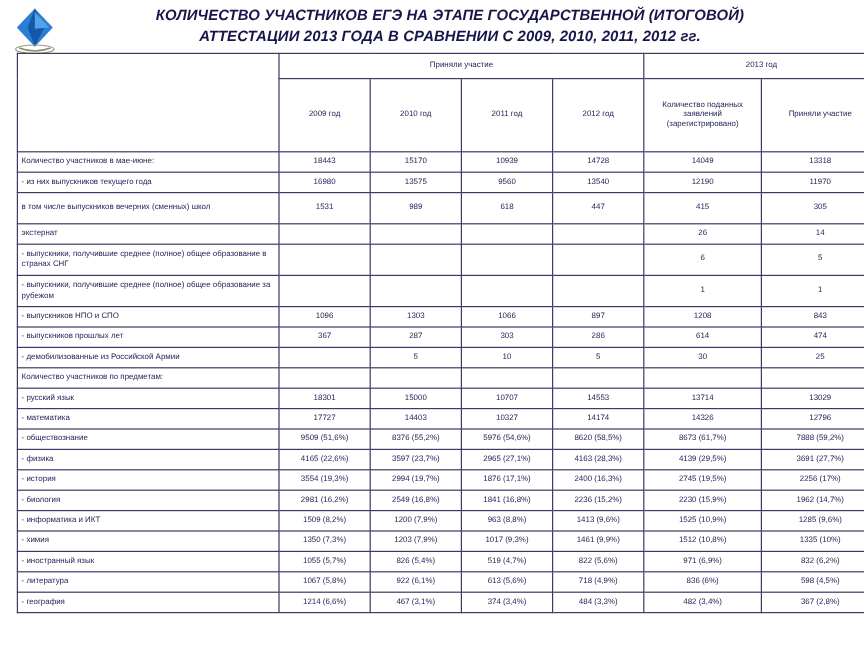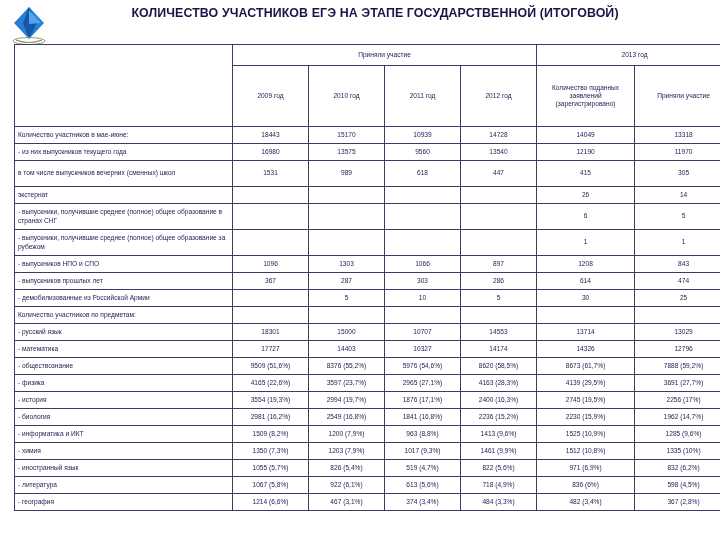--- a/index.html
+++ b/index.html
@@ -21,20 +21,21 @@
     box-sizing: border-box;
     background: #ffffff;
   }
   
   .header {
     display: flex;
     align-items: flex-start;
     padding: 4px 24px 2px 4px;
     height: 42px;
     box-sizing: border-box;
+    font-style: italic;
   }
   .logo {
     width: 50px;
     height: 42px;
     position: relative;
     flex: 0 0 50px;
   }
   .logo svg { display: block; }
   .title {
     flex: 1 1 auto;
@@ -104,20 +105,21 @@
       <svg width="50" height="42" viewBox="0 0 50 42" xmlns="http://www.w3.org/2000/svg">
         <polygon points="25,3 40,19 25,35 10,19" fill="#2a7fd4"></polygon>
         <polygon points="25,3 33,19 25,35 19,19" fill="#1558a8"></polygon>
         <polygon points="25,6 37,19 25,20" fill="#52a3e8"></polygon>
         <ellipse cx="25" cy="37" rx="16" ry="3.5" fill="none" stroke="#9a9a7a" stroke-width="1"></ellipse>
         <path d="M12 36 Q25 41 38 36" fill="none" stroke="#8a8a6a" stroke-width="1.2"></path>
       </svg>
     </div>
     <div class="title">
       <span class="line">КОЛИЧЕСТВО УЧАСТНИКОВ ЕГЭ НА ЭТАПЕ ГОСУДАРСТВЕННОЙ (ИТОГОВОЙ)</span>
+      <span class="line">АТТЕСТАЦИИ 2013 ГОДА В СРАВНЕНИИ С 2009, 2010, 2011, 2012 гг.</span>
     </div>
   </div>
 
   <div class="table-wrap">
     <table class="grid">
       <colgroup>
         <col class="c-label">
         <col class="c-y">
           <col class="c-y">
           <col class="c-y">

